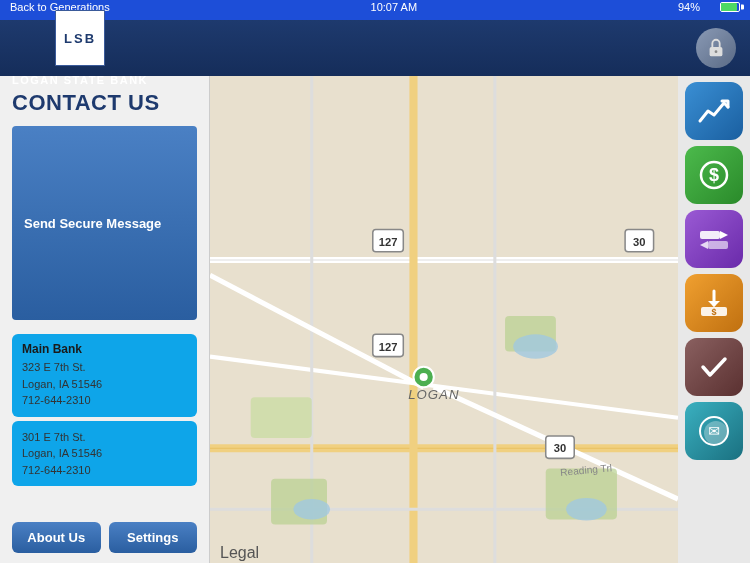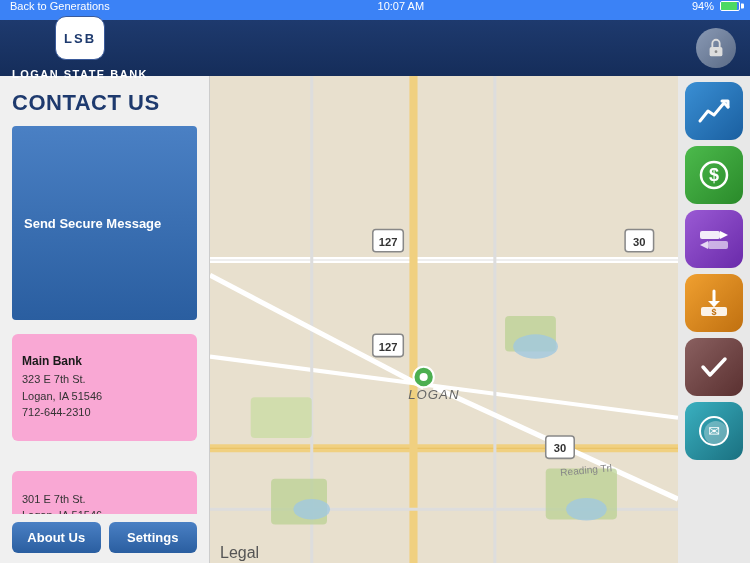--- a/index.html
+++ b/index.html
@@ -9,34 +9,34 @@
       font-family: -apple-system, 'Helvetica Neue', Arial, sans-serif;
       background: #d0d0d0;
       overflow: hidden;
       position: relative;
     }
 
     
     #status-bar {
       width: 100%;
       height: 20px;
-      background: #3b82f6;
-      display: flex;
-      align-items: flex-start;
+      background: #1d4ed8;
+      display: flex;
+      align-items: flex-end;
       justify-content: space-between;
-      padding: 0 10px;
+      padding: 7px 10px;
     }
     #status-bar span {
       color: #fff;
       font-size: 11px;
     }
     .status-right {
       display: flex;
       align-items: center;
-      gap: 6px;
+      gap: 20px;
     }
     .battery-icon {
       width: 20px;
       height: 10px;
       border: 1.5px solid #fff;
       border-radius: 2px;
       position: relative;
       display: inline-block;
     }
     .battery-icon::after {
@@ -68,22 +68,22 @@
       position: relative;
     }
     #header-logo-area {
       display: flex;
       flex-direction: column;
       align-items: center;
     }
     #header-logo-box {
       background: #fff;
       border: 1.5px solid #3a5a9a;
-      border-radius: 11px;
-      padding: 12px 8px;
+      border-radius: 1px;
+      padding: 18px 8px;
       margin-bottom: 8px;
     }
     #header-logo-box span {
       color: #1e3a6e;
       font-size: 13px;
       font-weight: 900;
       letter-spacing: 2px;
     }
     #header-bank-name {
       color: #fff;
@@ -148,24 +148,24 @@
       text-align: left;
       width: 100%;
     }
 
     #locations-list {
       flex: 1;
       overflow: hidden;
     }
 
     .location-item {
-      margin-bottom: 30px;
-      background: #f9a8d4;
+      margin-bottom: 4px;
+      background: #0ea5e9;
       border-radius: 6px;
-      padding: 20px 10px;
+      padding: 8px 10px;
     }
     .location-name {
       font-size: 12px;
       font-weight: 700;
       color: #1a1a1a;
       margin-bottom: 3px;
     }
     .location-address {
       font-size: 11px;
       color: #333;

